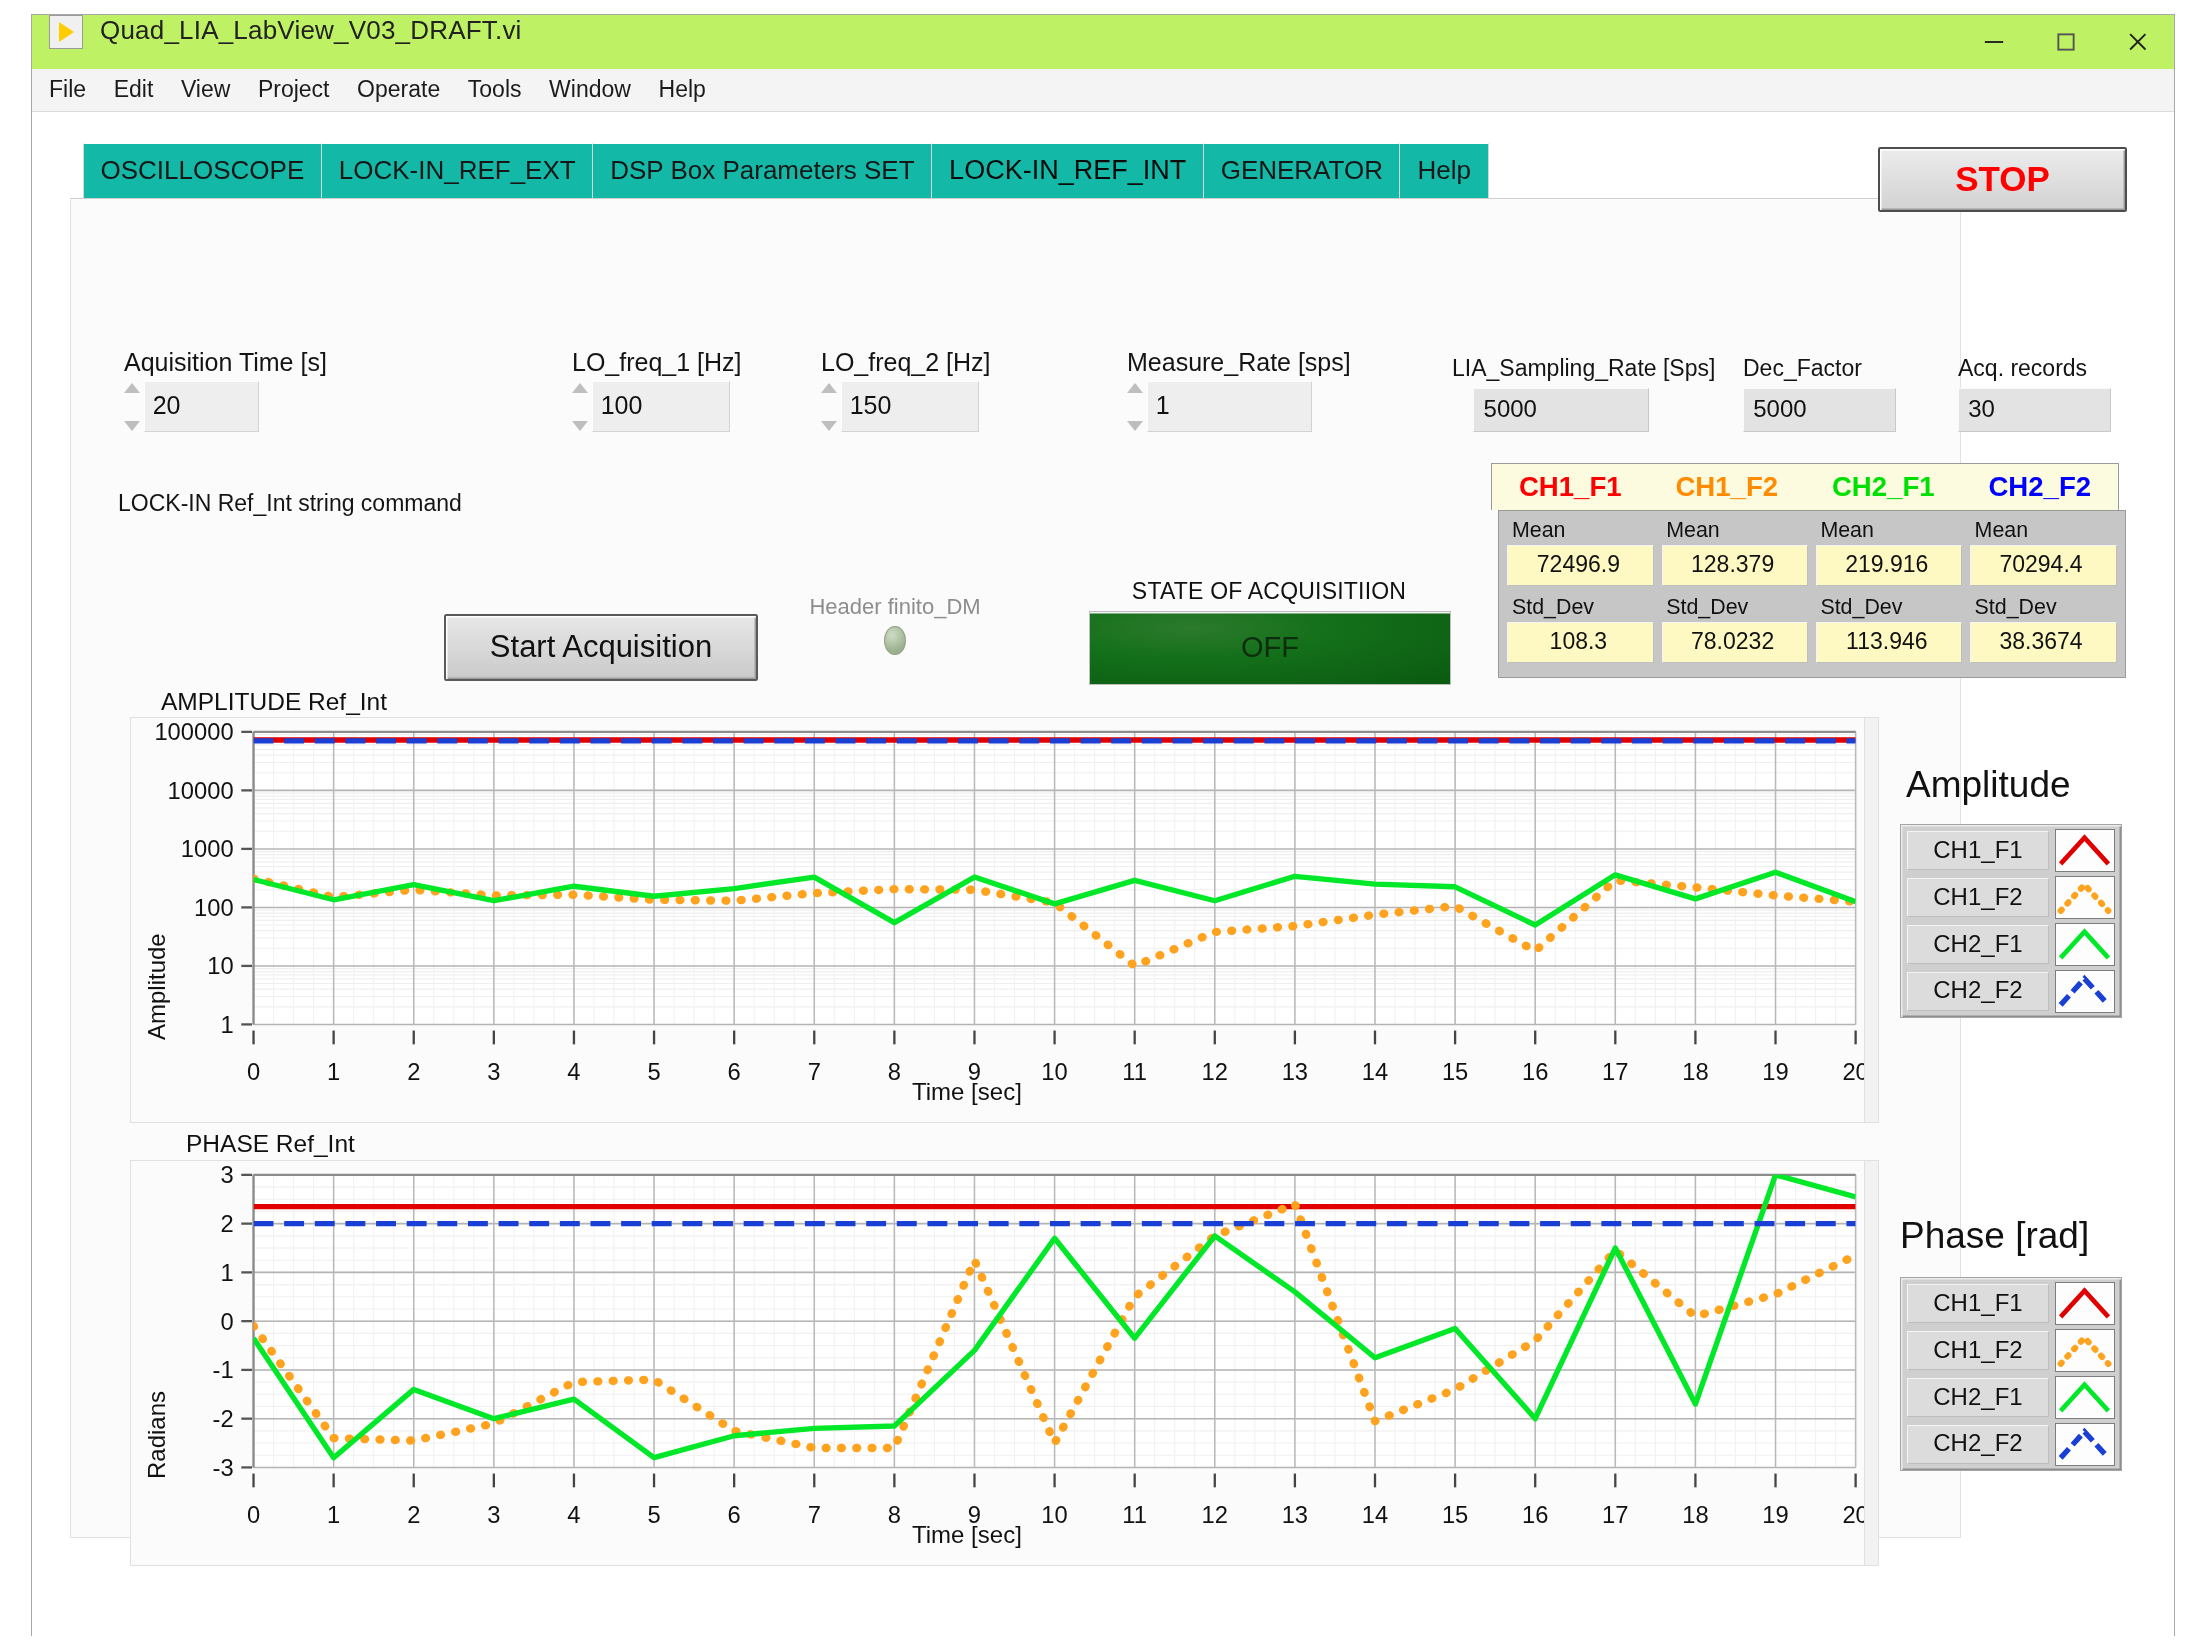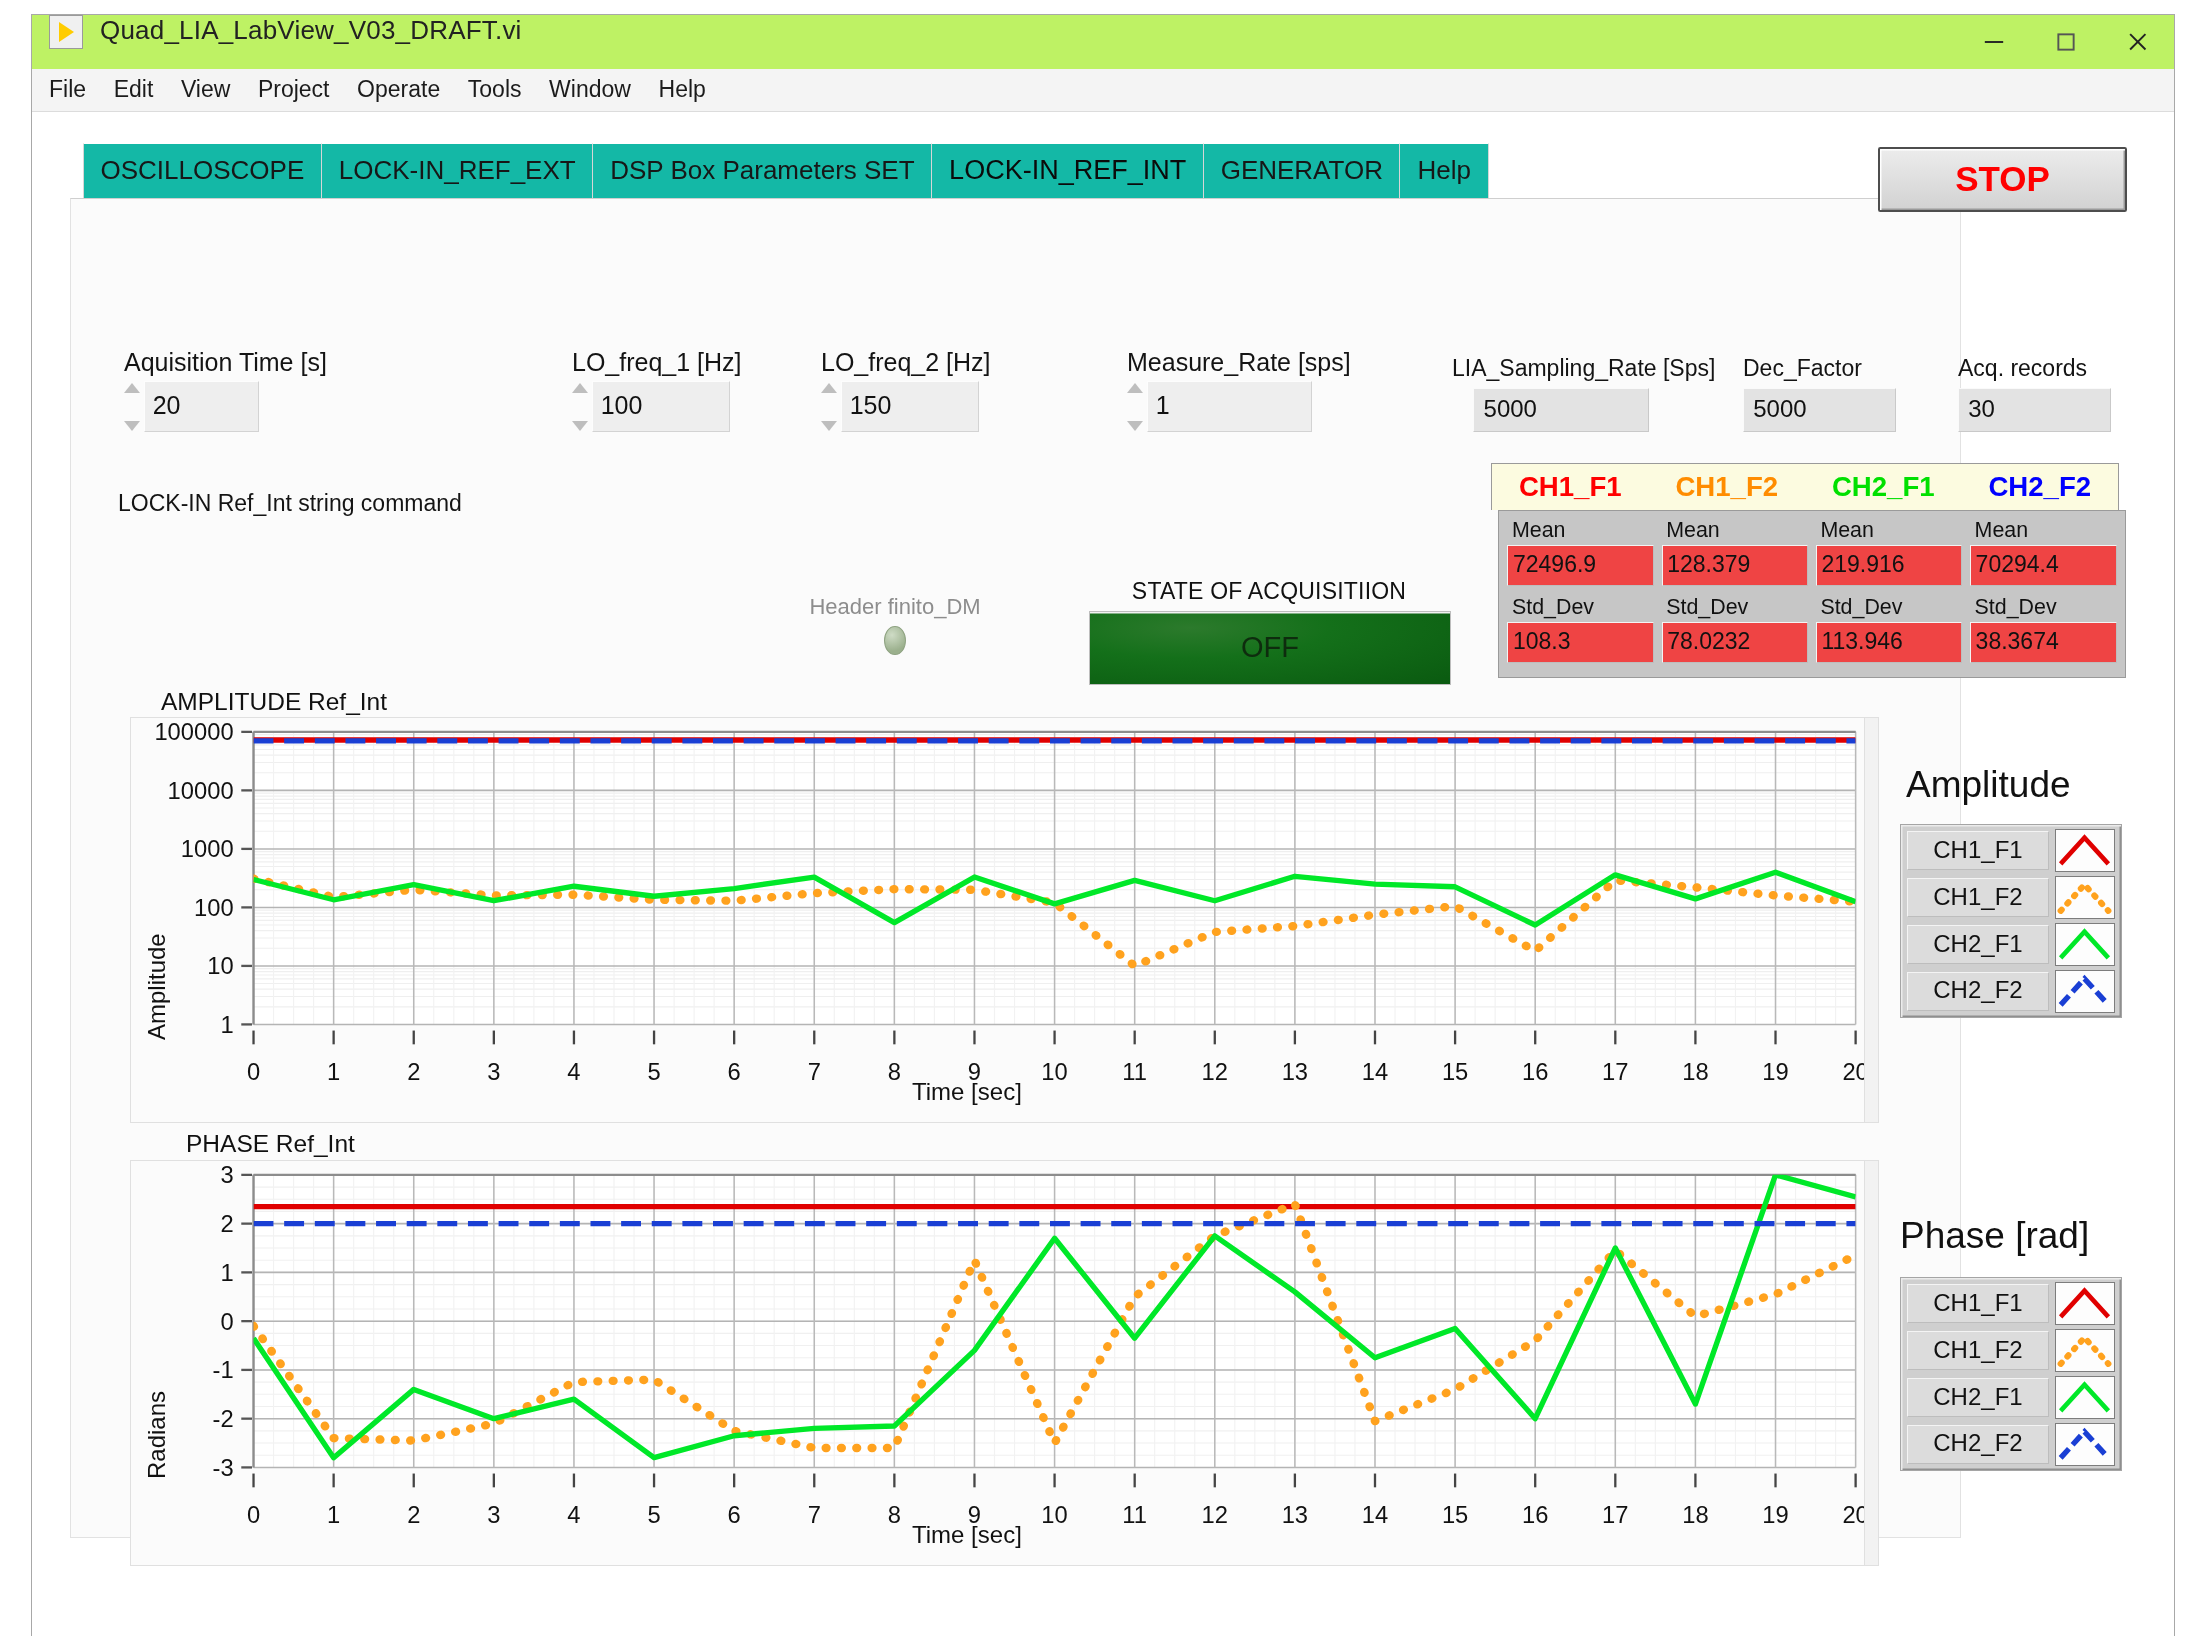--- a/index.html
+++ b/index.html
@@ -153,23 +153,23 @@
   }
   .ch-tabhdr {
     position:absolute; background:#fcfbe0;
     border:1.5px solid #9a9a9a; border-bottom:none;
     display:flex; align-items:center; box-sizing:border-box;
   }
   .ch-tabhdr span { font-size:27.6px; font-weight:bold; text-align:center; }
   .ch-col { flex:1; margin:0 2.3px; }
   .ch-col .cap { font-size:21.4px; color:#111; padding:3.1px 4.6px 1.5px 6.1px; }
   .ch-col .val {
-    background:#ef4444; border:0.8px solid #bdbdbd;
+    background:#fef9c3; border:0.8px solid #bdbdbd;
     border-top:1.5px solid #f4f4f4; border-left:1.5px solid #f4f4f4;
-    font-size:23px; color:#111; text-align:left;
+    font-size:23px; color:#111; text-align:center;
     padding:5.4px 9.2px 6.9px 4.6px; margin:0 1.5px 6.1px 1.5px;
     box-sizing:border-box;
   }
   
   .graph-box {
     position:absolute; background:#fbfbfb;
     border:0.8px solid #e0e0e0; box-sizing:border-box;
   }
   .graph-title { position:absolute; font-size:24.5px; color:#111; }
   .legend-title { position:absolute; font-size:37px; color:#111; }
@@ -344,20 +344,21 @@
         <div class="val">70294.4</div>
         <div class="cap">Std_Dev</div>
         <div class="val">38.3674</div>
       </div>
     </div>
 
     <div class="ctl" style="left:86px; top:378px;">
       <div class="ctl-label" style="font-size:23px;">LOCK-IN Ref_Int string command</div>
     </div>
 
+    <div class="start-btn" style="left:412px; top:502px; width:310px; height:63px;">Start Acquisition</div>
 
     <div class="led-wrap" style="left:773px; top:482px; width:180px;">
       <div class="led-label">Header finito_DM</div>
       <div class="led"></div>
     </div>
 
     <div class="state-wrap" style="left:1057px; top:466px; width:360px;">
       <div class="state-label">STATE OF ACQUISITIION</div>
       <div class="state-box">OFF</div>
     </div>

